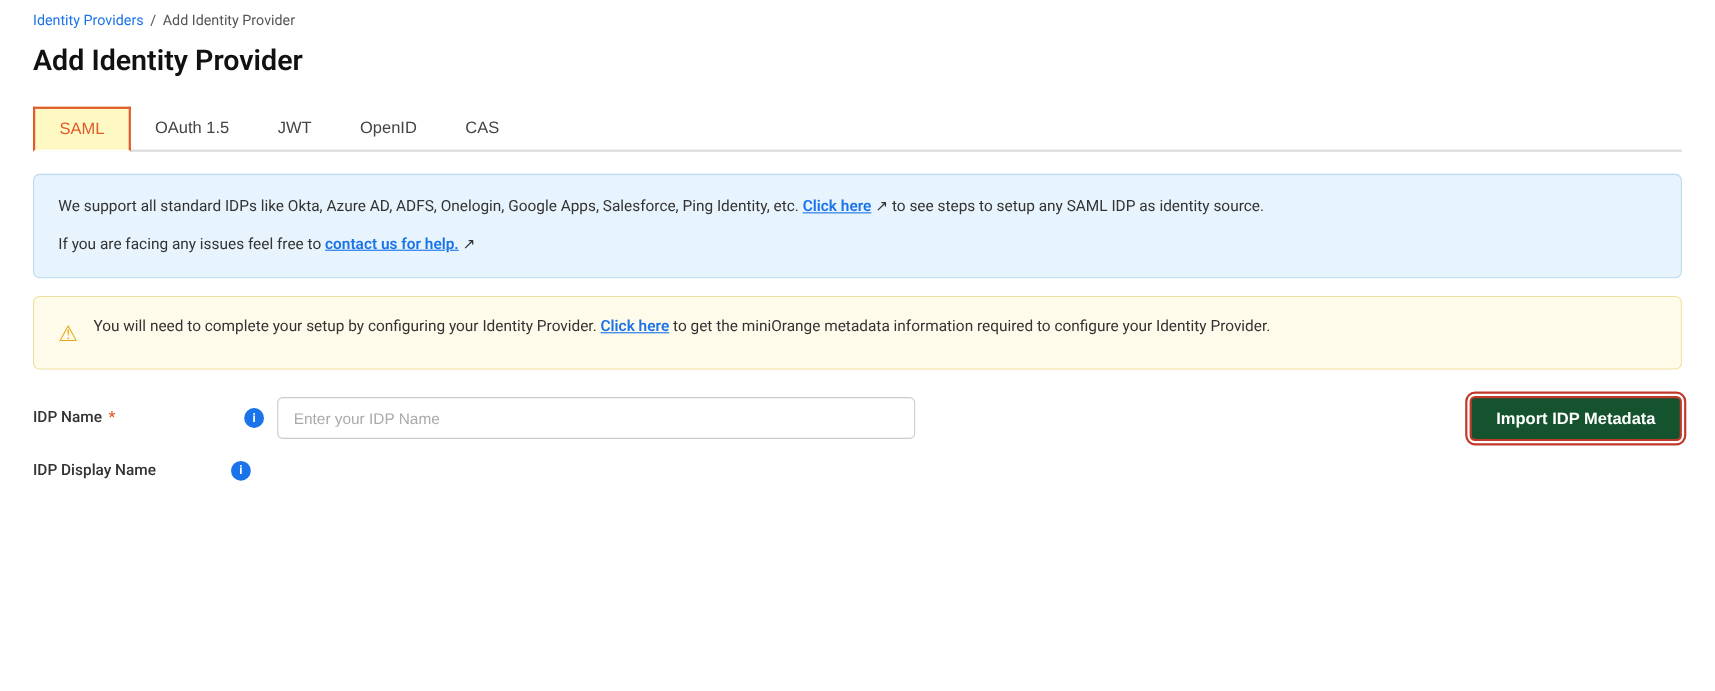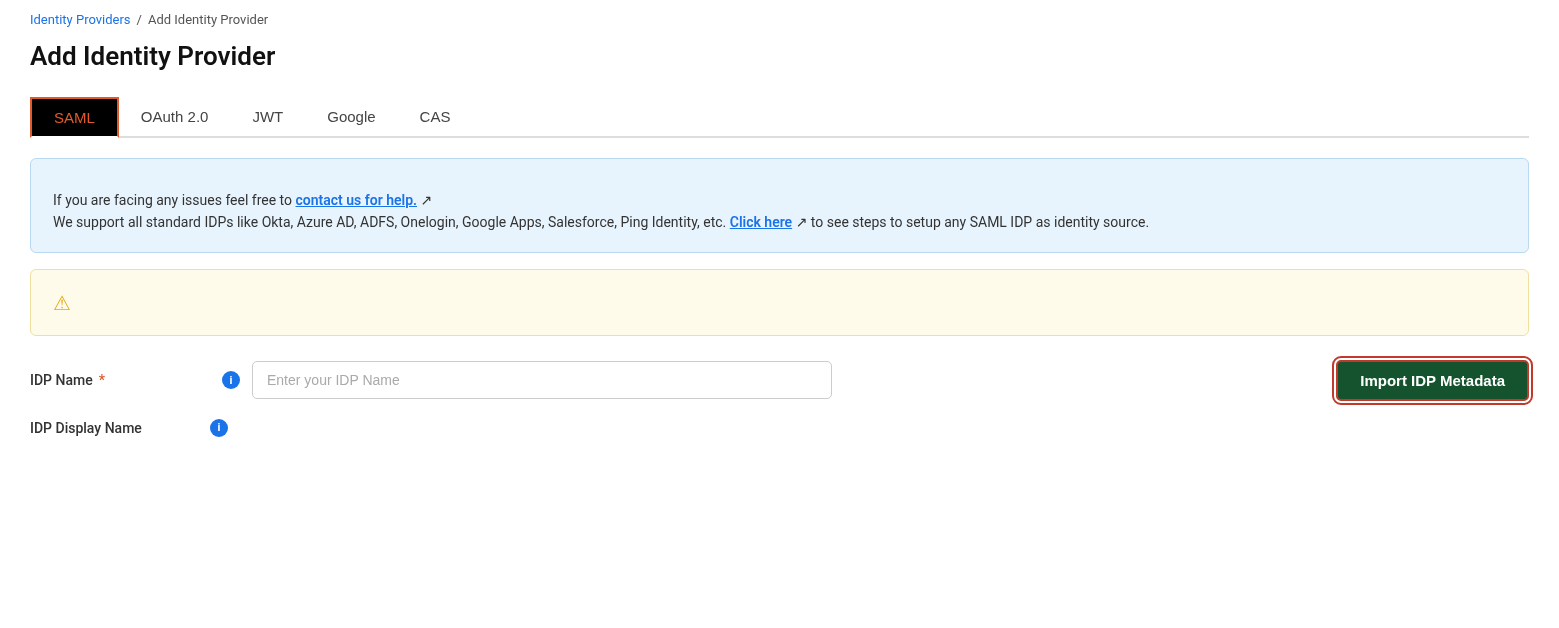--- a/index.html
+++ b/index.html
@@ -53,21 +53,21 @@
       border: none;
       background: transparent;
       position: relative;
       bottom: -2px;
       border-bottom: 2px solid transparent;
     }
     .tab.active {
       color: #e05a2b;
       border: 2px solid #e05a2b;
       border-bottom: 2px solid #fff;
-      background: #000000;
+      background: #fef9c3;
     }
 
     .info-box {
       background: #e8f4fd;
       border: 1px solid #b8d9f0;
       border-radius: 6px;
       padding: 18px 22px;
       margin-bottom: 16px;
       font-size: 14px;
       color: #333;
@@ -190,37 +190,40 @@
   <div class="breadcrumb">
     <a class="breadcrumb-link">Identity Providers</a>
     <span class="breadcrumb-separator">/</span>
     <span class="breadcrumb-current">Add Identity Provider</span>
   </div>
 
   <h1 class="page-title">Add Identity Provider</h1>
 
   <div class="tabs-bar">
     <button class="tab active">SAML</button>
-    <button class="tab">OAuth 2.0</button>
+    <button class="tab">OAuth 1.5</button>
     <button class="tab">JWT</button>
-    <button class="tab">Google</button>
+    <button class="tab">OpenID</button>
     <button class="tab">CAS</button>
   </div>
 
   <div class="info-box">
+    <div>
+      <span>We support all standard IDPs like Okta, Azure AD, ADFS, Onelogin, Google Apps, Salesforce, Ping Identity, etc. </span><a>Click here</a><span> ↗</span><span> to see steps to setup any SAML IDP as identity source.</span>
+    </div>
     <div style="margin-top:12px;">
       <span>If you are facing any issues feel free to </span><a>contact us for help.</a><span> ↗</span>
     </div>
-    <div>
-      <span>We support all standard IDPs like Okta, Azure AD, ADFS, Onelogin, Google Apps, Salesforce, Ping Identity, etc. </span><a>Click here</a><span> ↗</span><span> to see steps to setup any SAML IDP as identity source.</span>
-    </div>
   </div>
 
   <div class="warning-box">
     <span class="warning-icon">⚠</span>
+    <div>
+      <span>You will need to complete your setup by configuring your Identity Provider. </span><a>Click here</a><span> to get the miniOrange metadata information required to configure your Identity Provider.</span>
+    </div>
   </div>
 
   <div class="form-section">
 
     <div class="form-row-with-btn">
       <div class="form-row-left">
         <div class="form-label">
           <span>IDP Name</span>
             <span class="required-star">*</span>
         </div>

